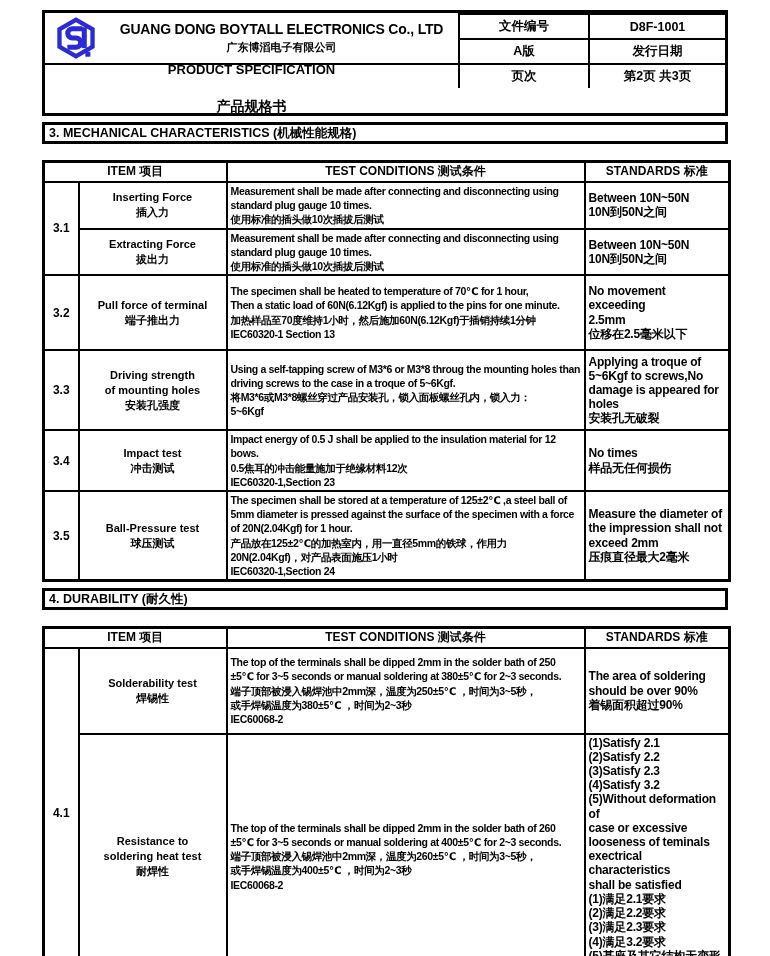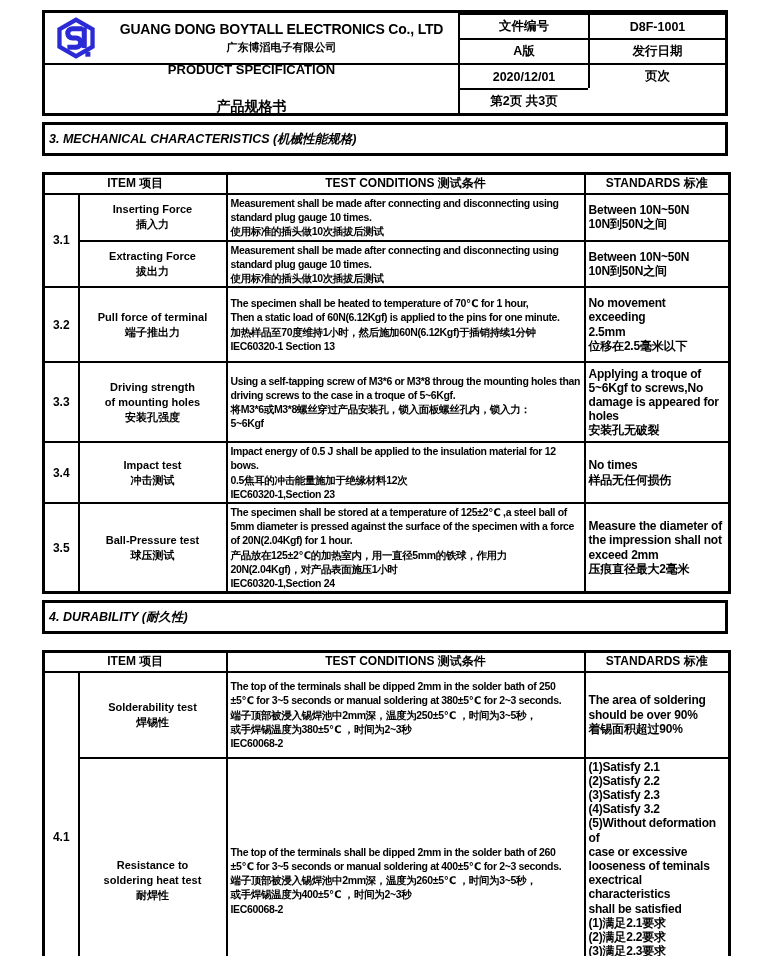--- a/index.html
+++ b/index.html
@@ -56,26 +56,25 @@
   .company-en { font-size: 14px; letter-spacing: -0.2px; }
   .company-cn { font-size: 11px; margin-top: 3px; }
   .doc-title-en { font-size: 13px; }
   .doc-title-cn { font-size: 14px; margin-top: 21px; }
   .logo-box { width: 48px; height: 46px; flex: 0 0 auto; display:flex; align-items:center; }
 
   
   .section-band {
     margin-top: 6px;
     border: 3px solid #000;
-    height: 34px;
+    height: 22px;
     display: flex;
     align-items: center;
     padding-left: 4px;
     font-size: 12.5px;
-    font-style: italic;
   }
 
   
   table.spec {
     margin-top: 16px;
     border-collapse: collapse;
     width: 686px;
     table-layout: fixed;
   }
   table.spec td, table.spec th {
@@ -141,21 +140,20 @@
         </span>
       </div>
       <div class="hdr-cell">文件编号</div>
       <div class="hdr-cell">D8F-1001</div>
       <div class="hdr-cell">A版</div>
       <div class="hdr-title">
         <div class="doc-title-en">PRODUCT SPECIFICATION</div>
         <div class="doc-title-cn">产品规格书</div>
       </div>
       <div class="hdr-cell">发行日期</div>
-      <div class="hdr-cell">2020/12/01</div>
       <div class="hdr-cell">页次</div>
       <div class="hdr-cell">第2页  共3页</div>
     </div>
 
     <div class="section-band">3. MECHANICAL CHARACTERISTICS (机械性能规格)</div>
 
     <table class="spec">
       <colgroup>
         <col style="width:35px">
           <col style="width:148px">

